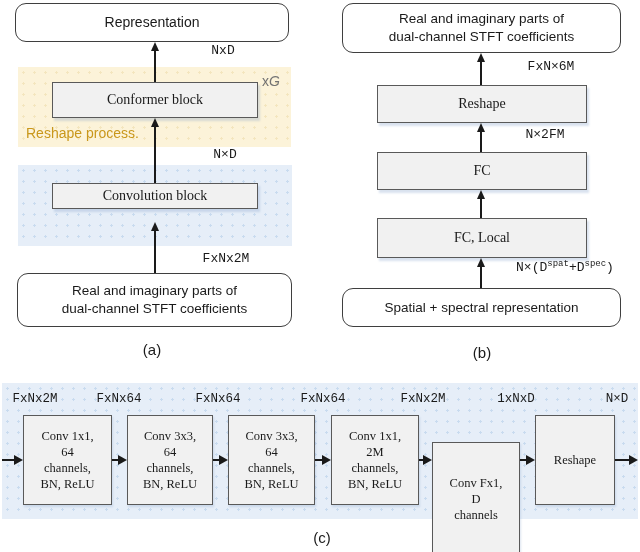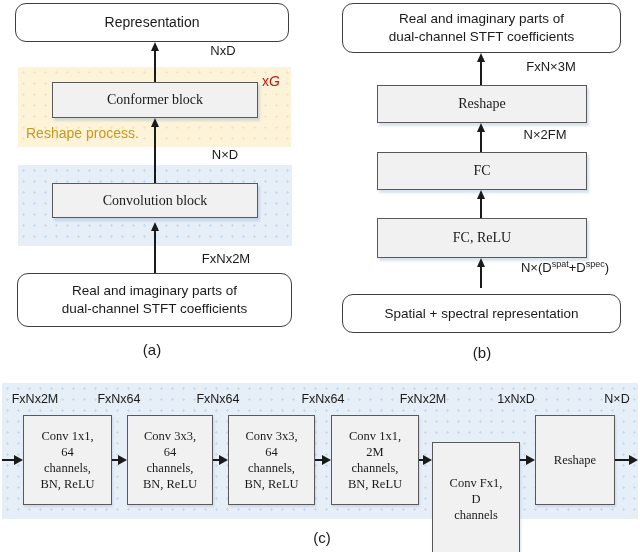--- a/index.html
+++ b/index.html
@@ -26,28 +26,28 @@
     position:absolute;background:#f1f1f1;border:1.4px solid #595959;
     display:flex;align-items:center;justify-content:center;text-align:center;
     font-size:14px;box-sizing:border-box;
     box-shadow:2px 3px 2px rgba(130,160,200,.30);
     font-family:Liberation Serif, serif;
   }
   .gbox.small{font-size:12.5px;line-height:1.3;box-shadow:1px 2px 2px rgba(120,150,195,.25);}
   .prewrap{white-space:pre-line;}
   
   .dim{
-    position:absolute;font-size:13px;white-space:nowrap;transform:translateX(-50%);
+    position:absolute;font-size:13px;white-space:nowrap;transform:translateX(-50%);font-family:Liberation Mono, monospace;
   }
   .dim sup{font-size:9px;}
   .caption{position:absolute;font-size:15px;transform:translateX(-50%);}
   .bandlabel{position:absolute;font-size:14px;white-space:nowrap;}
   .gold{color:#c9971b;}
   .bluetxt{color:#3d7bc4;}
-  .xg{position:absolute;font-size:14px;color:#b91c1c;}
+  .xg{position:absolute;font-size:14px;color:#737373;}
   .xg .it{font-style:italic;}
   
   .varrow{position:absolute;width:2px;background:#1a1a1a;}
   .varrow::before{
     content:"";position:absolute;top:-8px;left:-3.5px;width:0;height:0;
     border-left:4.5px solid transparent;border-right:4.5px solid transparent;
     border-bottom:9px solid #1a1a1a;
   }
   
   .harrow{position:absolute;height:2px;background:#1a1a1a;top:459px;}
@@ -77,65 +77,65 @@
   </div>
 
   <div class="gbox" style="left:52px;top:82px;width:206px;height:36px;">
     <span>Conformer block</span>
   </div>
   <div class="bandlabel gold" style="left:26px;top:125px;">Reshape process.</div>
 
   <div class="varrow" style="left:154px;top:126px;height:57px;"></div>
   <div class="dim" style="left:225px;top:147px;">N×D</div>
 
-  <div class="gbox" style="left:52px;top:183px;width:206px;height:35px;justify-content:center;">
+  <div class="gbox" style="left:52px;top:183px;width:206px;height:26px;justify-content:center;">
     <span>Convolution block</span>
   </div>
 
   <div class="varrow" style="left:154px;top:230px;height:43px;"></div>
   <div class="dim" style="left:226px;top:251px;">FxNx2M</div>
 
   <div class="rbox prewrap" style="left:17px;top:273px;width:275px;height:54px;">
     <span class="prewrap">Real and imaginary parts of
 dual-channel STFT coefficients</span>
   </div>
 
   <div class="caption" style="left:152px;top:341px;">(a)</div>
 
   <div class="rbox prewrap" style="left:342px;top:3px;width:279px;height:50px;">
     <span class="prewrap">Real and imaginary parts of
 dual-channel STFT coefficients</span>
   </div>
 
   <div class="varrow" style="left:480px;top:61px;height:24px;"></div>
-  <div class="dim" style="left:551px;top:59px;">FxN×3M</div>
+  <div class="dim" style="left:551px;top:59px;">FxN×6M</div>
 
   <div class="gbox" style="left:377px;top:85px;width:210px;height:38px;">
     <span>Reshape</span>
   </div>
 
   <div class="varrow" style="left:480px;top:131px;height:21px;"></div>
   <div class="dim" style="left:545px;top:127px;">N×2FM</div>
 
   <div class="gbox" style="left:377px;top:152px;width:210px;height:38px;justify-content:center;">
     <span>FC</span>
   </div>
 
   <div class="varrow" style="left:480px;top:198px;height:20px;"></div>
 
   <div class="gbox" style="left:377px;top:218px;width:210px;height:40px;">
-    <span>FC, ReLU</span>
+    <span>FC, Local</span>
   </div>
 
   <div class="varrow" style="left:480px;top:266px;height:22px;"></div>
   <div class="dim" style="left:565px;top:259px;">
     <span>N×(D</span><sup>spat</sup><span>+D</span><sup>spec</sup><span>)</span>
   </div>
 
-  <div class="rbox" style="left:342px;top:288px;width:279px;height:39px;margin-top:6px;">
+  <div class="rbox" style="left:342px;top:288px;width:279px;height:39px;">
     <span>Spatial + spectral representation</span>
   </div>
 
   <div class="caption" style="left:482px;top:344px;">(b)</div>
 
   <div class="band blue" style="left:2px;top:383px;width:636px;height:136px;"></div>
 
   <div class="dim" style="left:35px;top:392px;font-size:12.5px;">FxNx2M</div>
   <div class="dim" style="left:119px;top:392px;font-size:12.5px;">FxNx64</div>
   <div class="dim" style="left:218px;top:392px;font-size:12.5px;">FxNx64</div>

